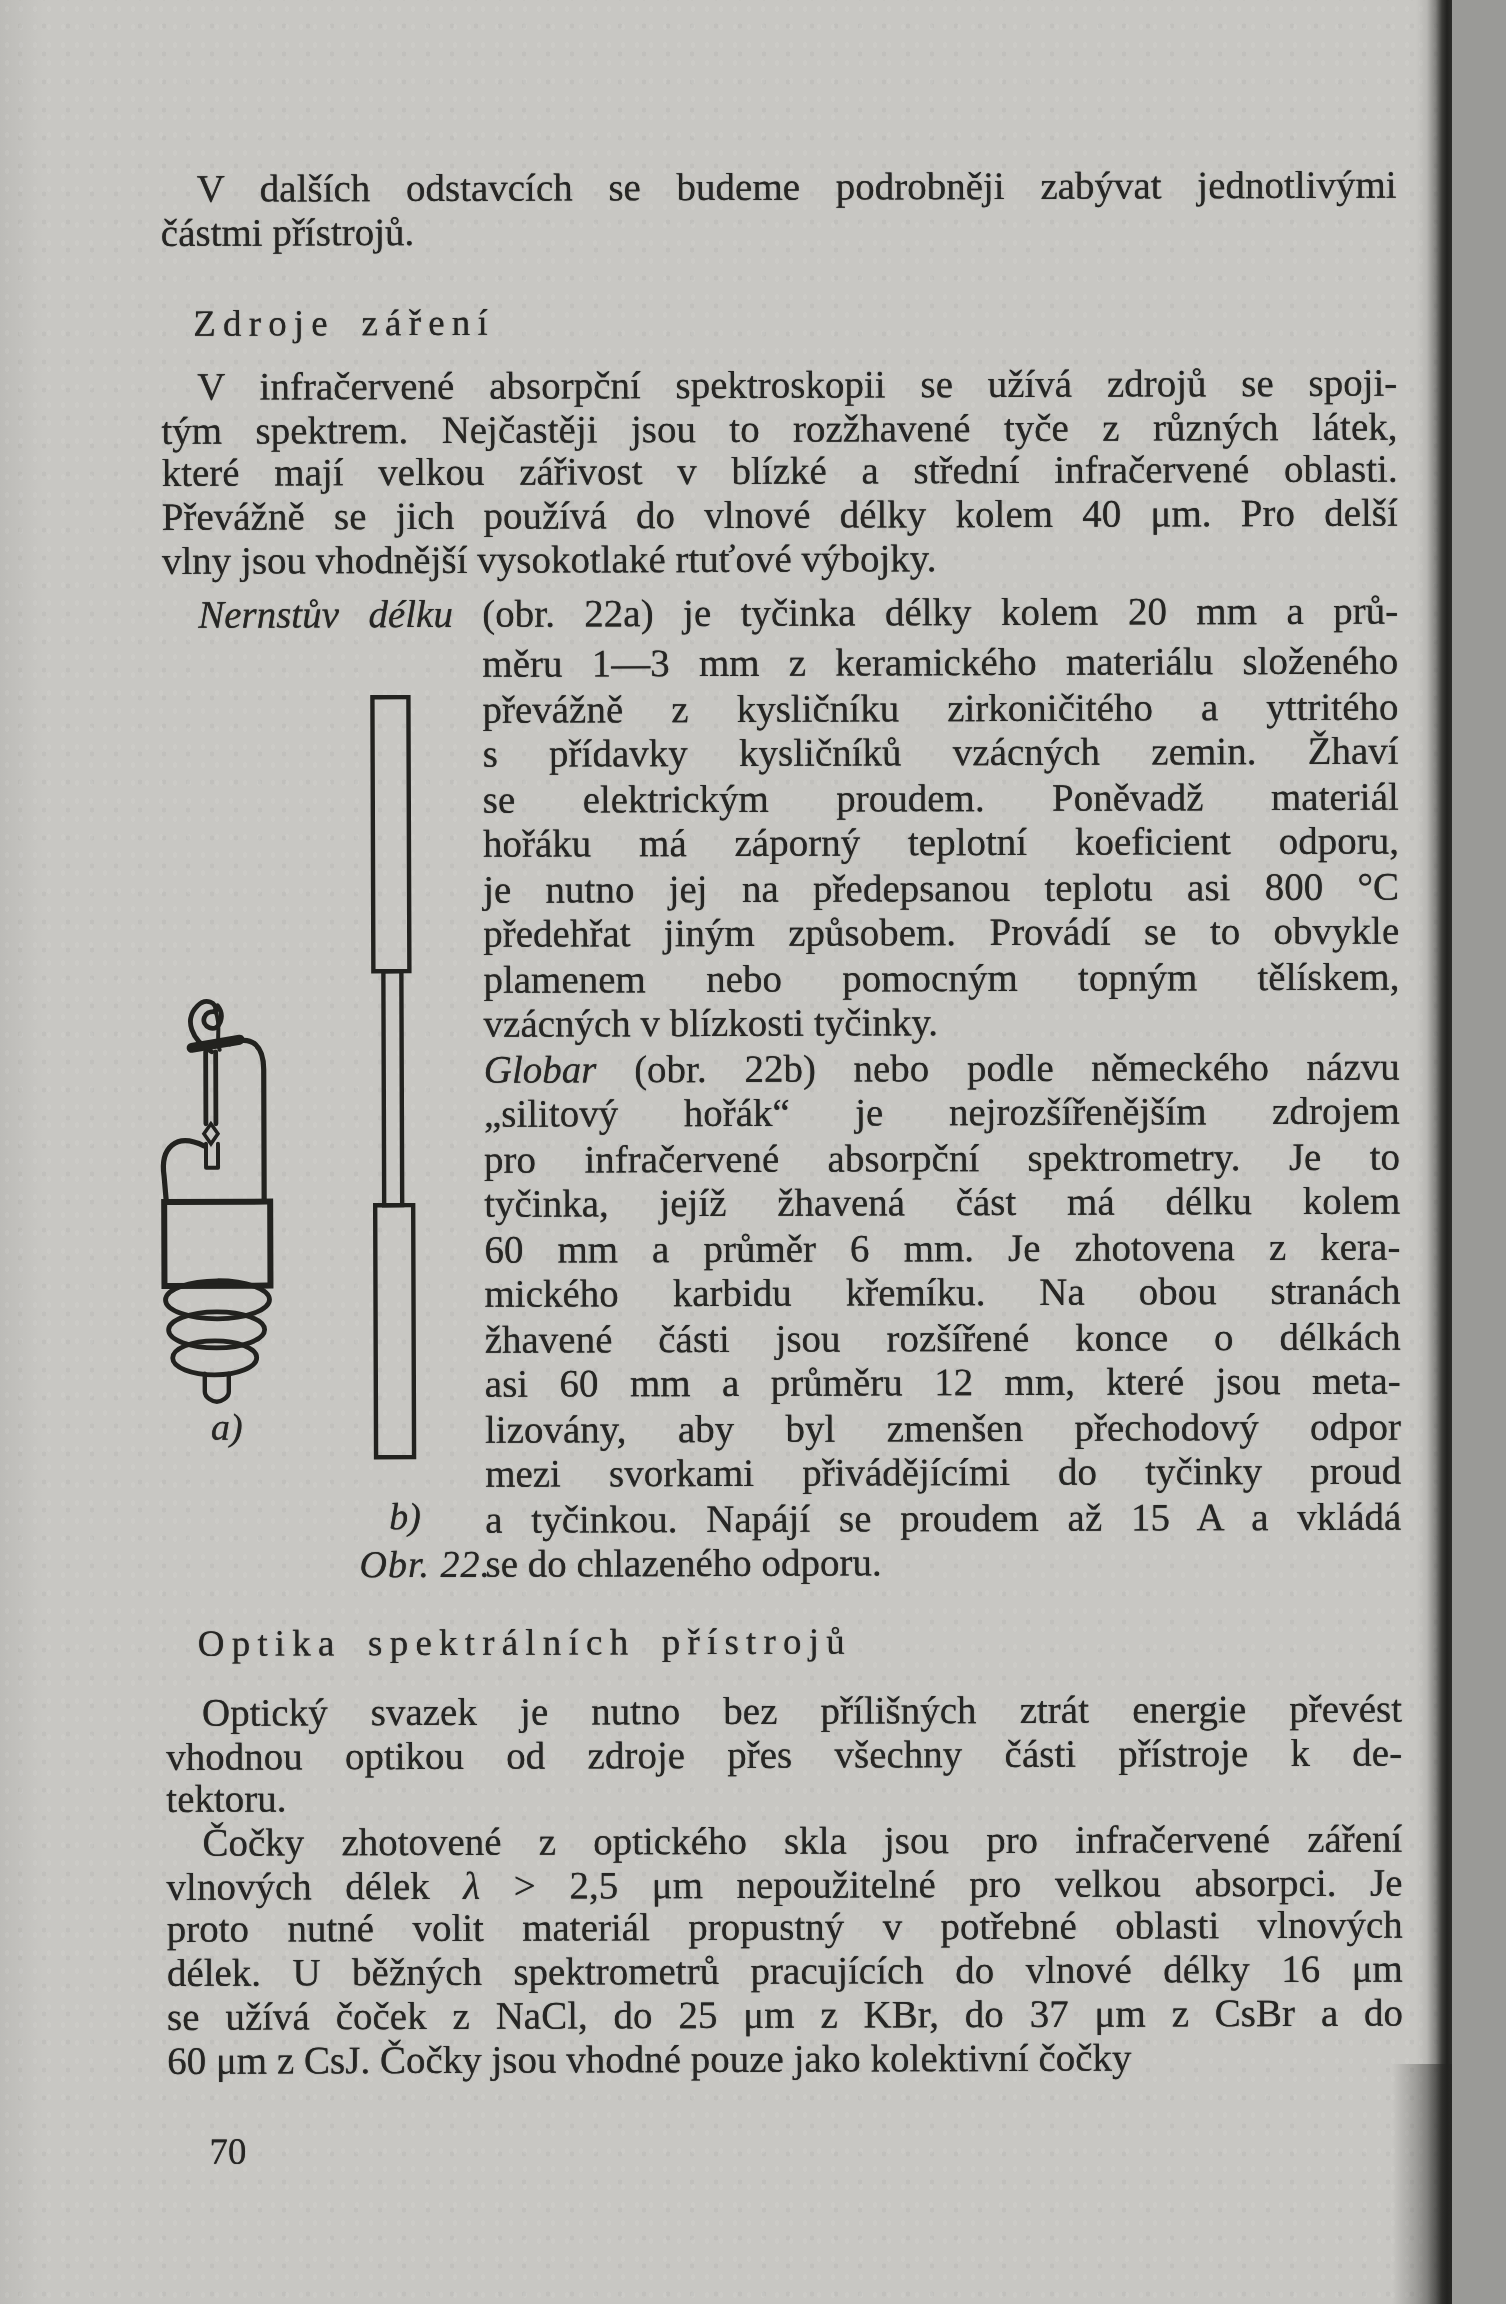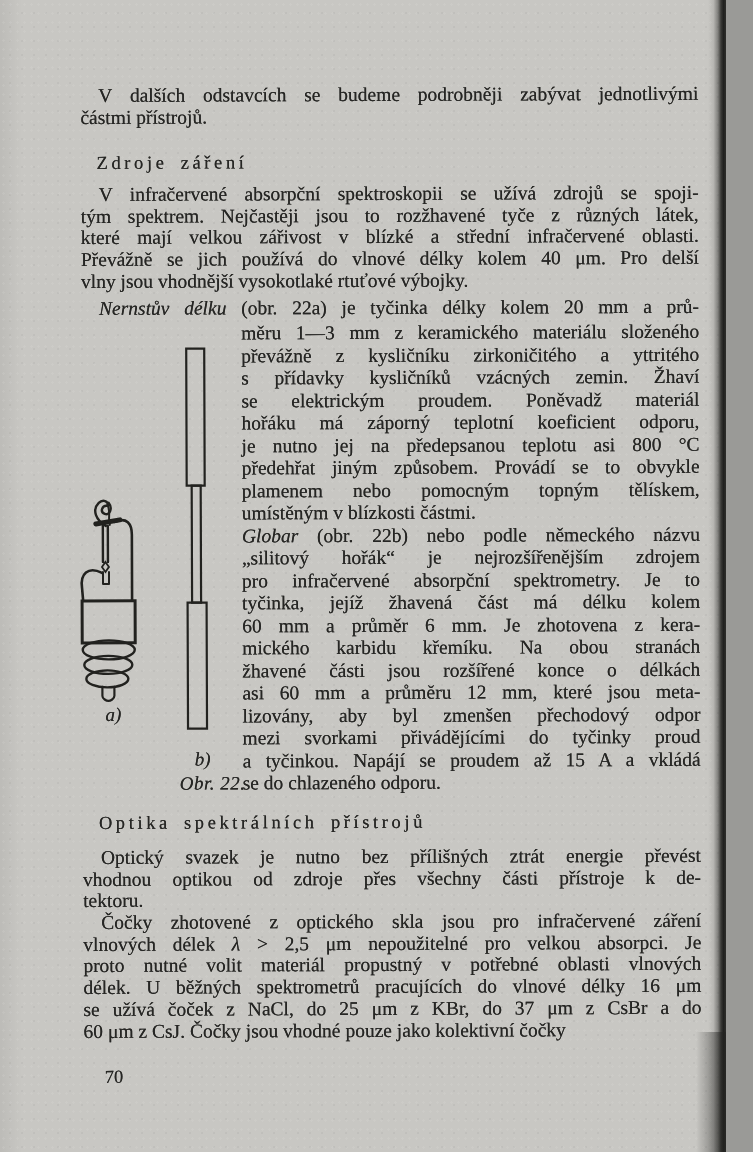--- a/index.html
+++ b/index.html
@@ -84,21 +84,21 @@
         </div>
         <div class="tblock" data-name="block-nernst-wrap">
           <div class="tline" data-name="text-line"><span>měru 1—3 mm z keramického materiálu složeného</span></div>
           <div class="tline" data-name="text-line"><span>převážně z kysličníku zirkoničitého a yttritého</span></div>
           <div class="tline" data-name="text-line"><span>s přídavky kysličníků vzácných zemin. Žhaví</span></div>
           <div class="tline" data-name="text-line"><span>se elektrickým proudem. Poněvadž materiál</span></div>
           <div class="tline" data-name="text-line"><span>hořáku má záporný teplotní koeficient odporu,</span></div>
           <div class="tline" data-name="text-line"><span>je nutno jej na předepsanou teplotu asi 800 °C</span></div>
           <div class="tline" data-name="text-line"><span>předehřat jiným způsobem. Provádí se to obvykle</span></div>
           <div class="tline" data-name="text-line"><span>plamenem nebo pomocným topným tělískem,</span></div>
-          <div class="tline last" data-name="text-line"><span>umístěným v blízkosti částmi.</span></div>
+          <div class="tline last" data-name="text-line"><span>vzácných v blízkosti tyčinky.</span></div>
           <div class="tline" data-name="text-line"><span class="it">Globar</span><span> (obr. 22b) nebo podle německého názvu</span></div>
           <div class="tline" data-name="text-line"><span>„silitový hořák“ je nejrozšířenějším zdrojem</span></div>
           <div class="tline" data-name="text-line"><span>pro infračervené absorpční spektrometry. Je to</span></div>
           <div class="tline" data-name="text-line"><span>tyčinka, jejíž žhavená část má délku kolem</span></div>
           <div class="tline" data-name="text-line"><span>60 mm a průměr 6 mm. Je zhotovena z kera-</span></div>
           <div class="tline" data-name="text-line"><span>mického karbidu křemíku. Na obou stranách</span></div>
           <div class="tline" data-name="text-line"><span>žhavené části jsou rozšířené konce o délkách</span></div>
           <div class="tline" data-name="text-line"><span>asi 60 mm a průměru 12 mm, které jsou meta-</span></div>
           <div class="tline" data-name="text-line"><span>lizovány, aby byl zmenšen přechodový odpor</span></div>
           <div class="tline" data-name="text-line"><span>mezi svorkami přivádějícími do tyčinky proud</span></div>

